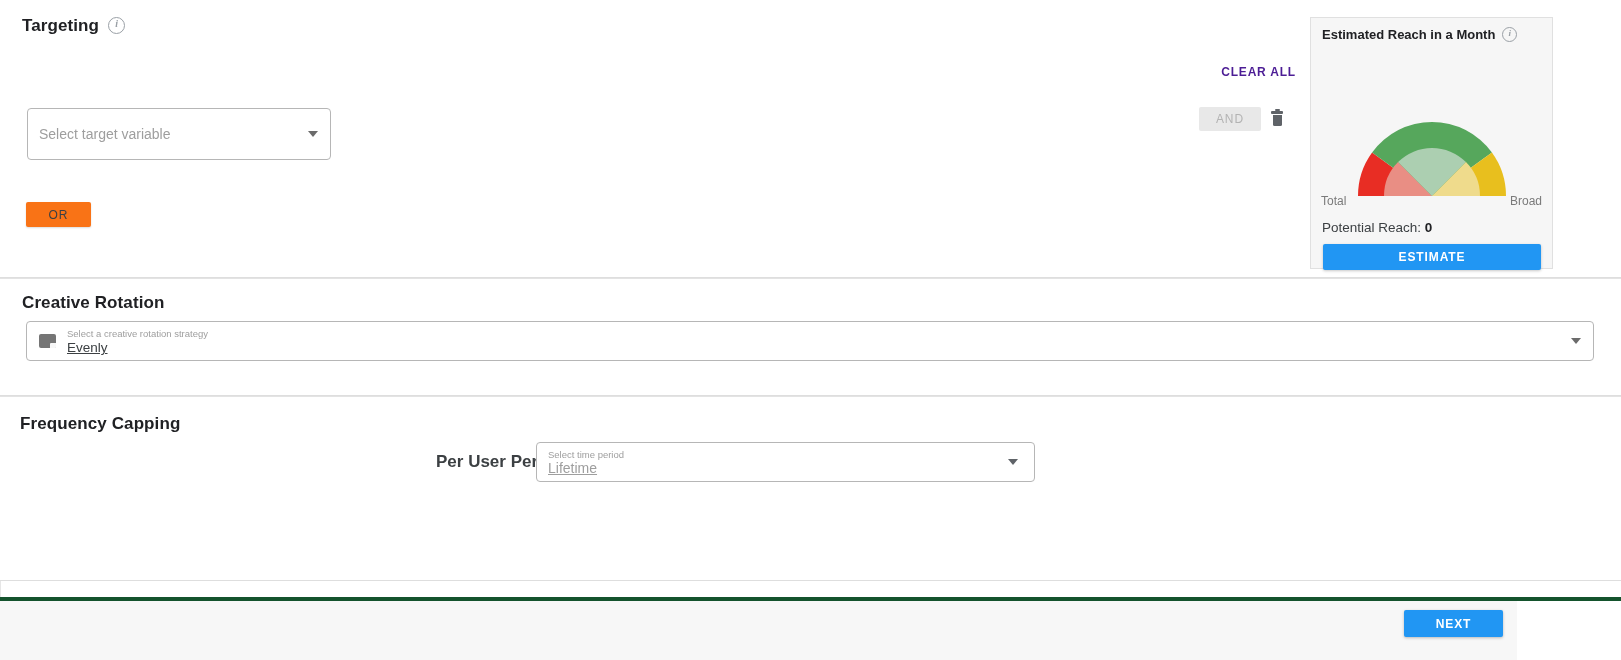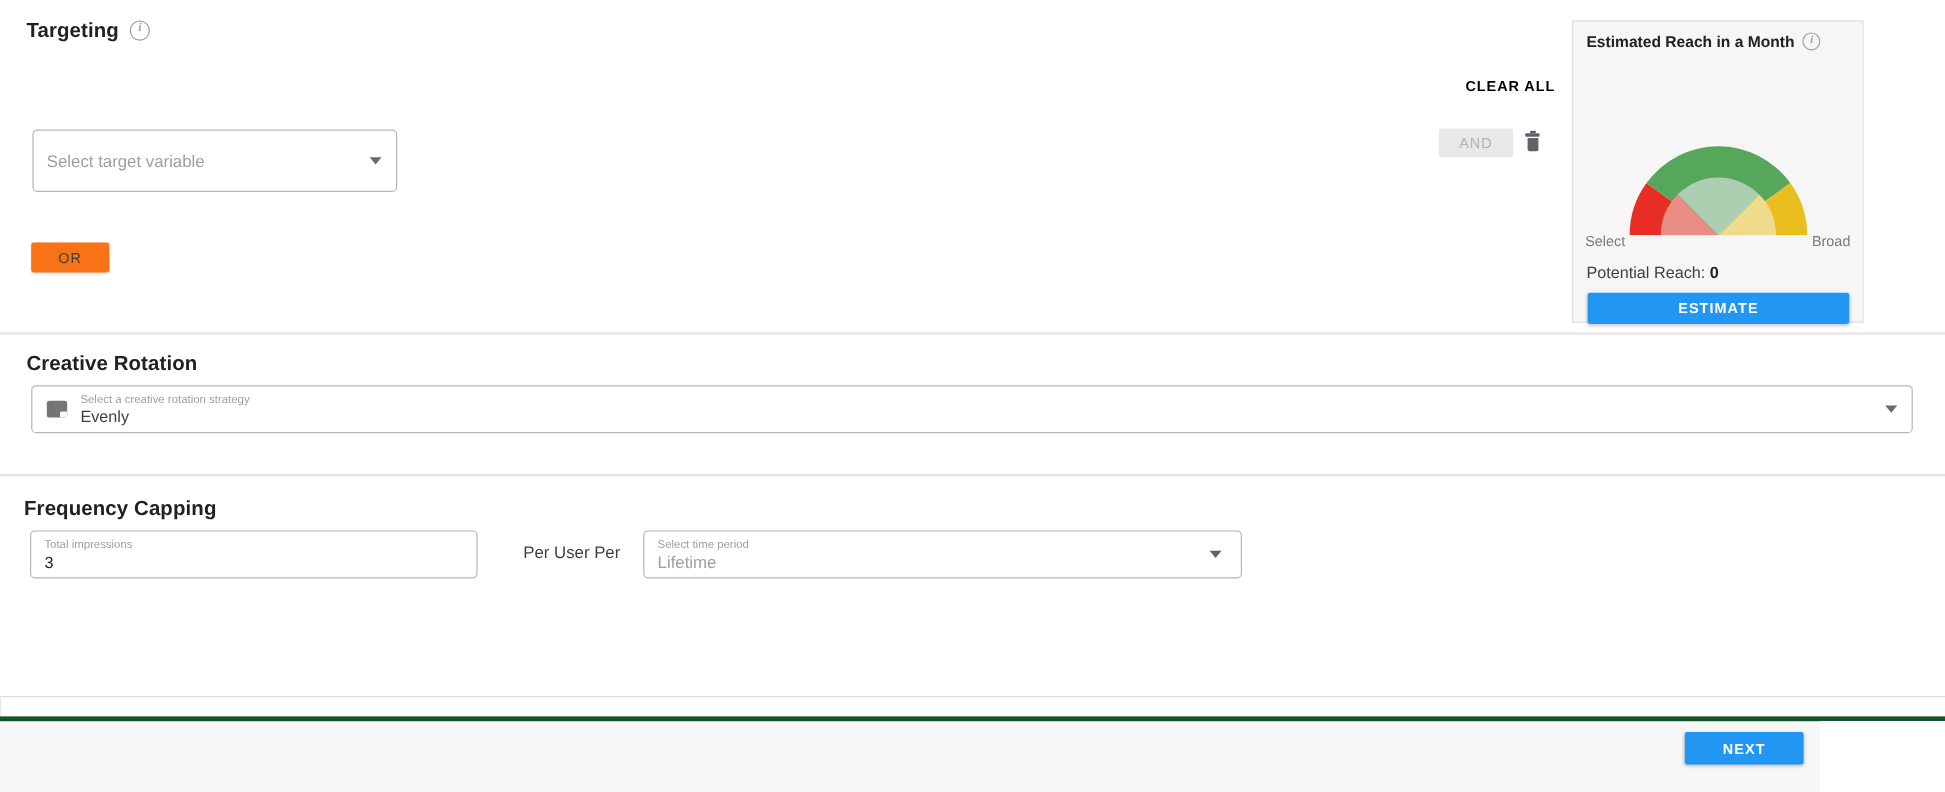--- a/index.html
+++ b/index.html
@@ -32,21 +32,21 @@
     margin-left:9px;margin-bottom:2px;
   }
   .info-icon::after{
     content:"i";position:absolute;left:0;right:0;top:-1px;text-align:center;
     font-size:10px;font-style:italic;font-family:"Liberation Serif",serif;
     color:#9aa0a6;font-weight:bold;line-height:14px;
   }
 
   .clear-all{
     position:absolute;right:325px;top:65px;
-    color:#000000;font-size:12px;font-weight:bold;letter-spacing:.8px;
+    color:#4c1d95;font-size:12px;font-weight:bold;letter-spacing:.8px;
     cursor:pointer;
   }
 
   .outlined-field{
     position:absolute;border:1px solid #b6b6b6;border-radius:4px;
     background:#fff;box-sizing:border-box;
   }
   #target-variable-field{left:27px;top:108px;width:304px;height:52px;}
   .field-placeholder{
     position:absolute;left:11px;top:50%;transform:translateY(-50%);
@@ -129,31 +129,31 @@
     width:17px;height:14px;background:#757575;border-radius:2px;
   }
   .pip-icon::after{
     content:"";position:absolute;right:0px;bottom:0px;width:6px;height:5px;
     background:#f7f7f7;border-radius:1px 0 1px 0;
   }
   .field-label-small{
     position:absolute;left:40px;top:6px;font-size:9.5px;color:#9e9e9e;
   }
   .field-value{
-    position:absolute;left:40px;top:18px;font-size:13.5px;color:#3c4043;
+    position:absolute;left:40px;top:18px;font-size:13.5px;color:#3c4043;text-decoration:underline;
   }
 
   
   #frequency-capping{height:185px;padding-left:40px;}
   #frequency-capping .section-title{position:absolute;left:20px;top:17px;}
   #impressions-field{left:25px;top:45px;width:373px;height:40px;}
   #impressions-field .field-label-small{left:11px;top:6px;}
   #impressions-field .field-value{left:11px;top:18px;color:#202124;}
   #per-user-per-label{
-    position:absolute;left:436px;top:55px;font-size:14px;color:#3c4043;
+    position:absolute;left:436px;top:55px;font-size:17px;color:#3c4043;font-weight:bold;
   }
   #time-period-field{left:536px;top:45px;width:499px;height:40px;}
   #time-period-field .field-label-small{left:11px;top:6px;}
   #time-period-field .field-value{left:11px;top:17px;color:#9e9e9e;font-size:14px;}
   #time-period-field .caret{border-top-color:#5f6368;right:16px;}
 
   
   #footer{
     position:absolute;left:0;top:597px;width:1621px;height:63px;
     background:#f7f7f7;border-top:4px solid #14532d;
@@ -211,21 +211,21 @@
       <path fill="#56a75c" d="M 53.08 102.5 A 74 74 0 0 1 172.92 102.5 L 113 146 Z"></path>
 
       <path fill="#e8bf1e" d="M 172.92 102.5 A 74 74 0 0 1 187 146 L 113 146 Z"></path>
 
       <path fill="#e98e84" d="M 65 146 A 48 48 0 0 1 79.06 112.06 L 113 146 Z"></path>
       <path fill="#accfb1" d="M 79.06 112.06 A 48 48 0 0 1 146.94 112.06 L 113 146 Z"></path>
       <path fill="#efdb8c" d="M 146.94 112.06 A 48 48 0 0 1 161 146 L 113 146 Z"></path>
     </svg>
 
     <div class="gauge-labels">
-      <span>Select</span>
+      <span>Total</span>
       <span>Broad</span>
     </div>
 
     <div id="potential-reach">
       <span>Potential Reach:</span>
       <b>0</b>
     </div>
 
     <button id="estimate-button">ESTIMATE</button>
   </div>
@@ -238,24 +238,20 @@
     <span class="pip-icon"></span>
     <span class="field-label-small">Select a creative rotation strategy</span>
     <span class="field-value">Evenly</span>
     <span class="caret"></span>
   </div>
 </section>
 
 <section class="card" id="frequency-capping">
   <div class="section-title">Frequency Capping</div>
 
-  <div class="outlined-field" id="impressions-field">
-    <span class="field-label-small">Total impressions</span>
-    <span class="field-value">3</span>
-  </div>
 
   <div id="per-user-per-label">Per User Per</div>
 
   <div class="outlined-field" id="time-period-field">
     <span class="field-label-small">Select time period</span>
     <span class="field-value">Lifetime</span>
     <span class="caret"></span>
   </div>
 
 </section>

